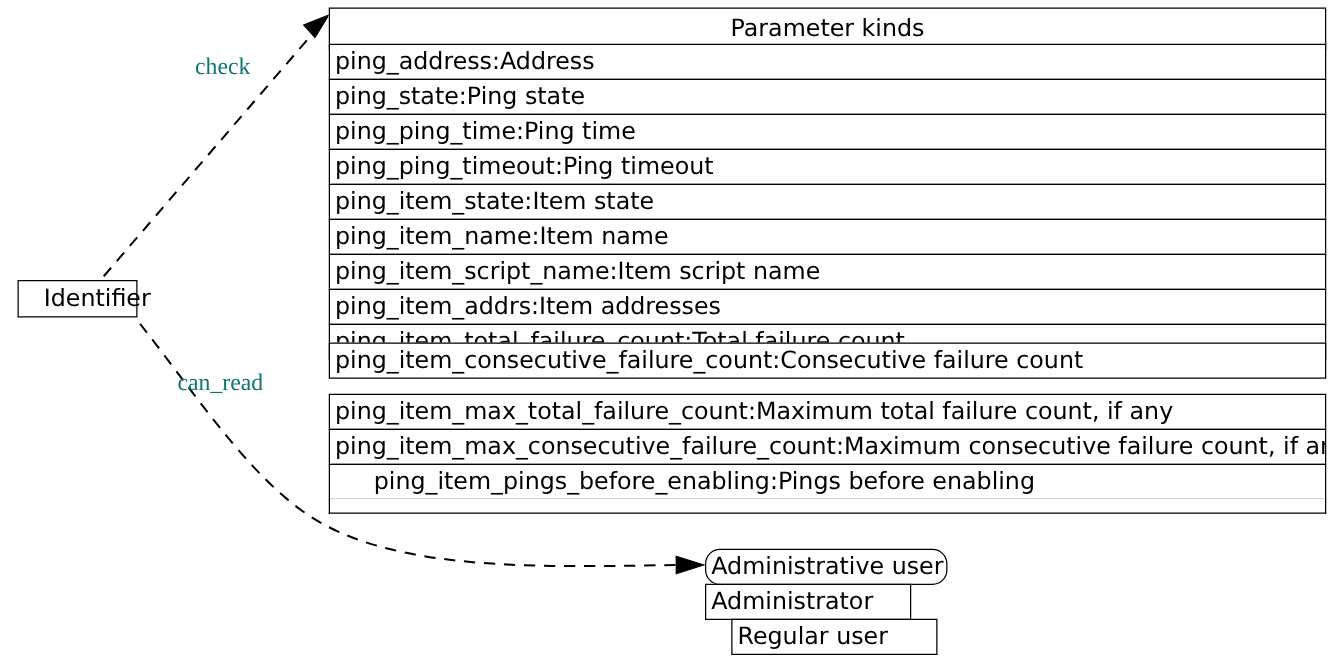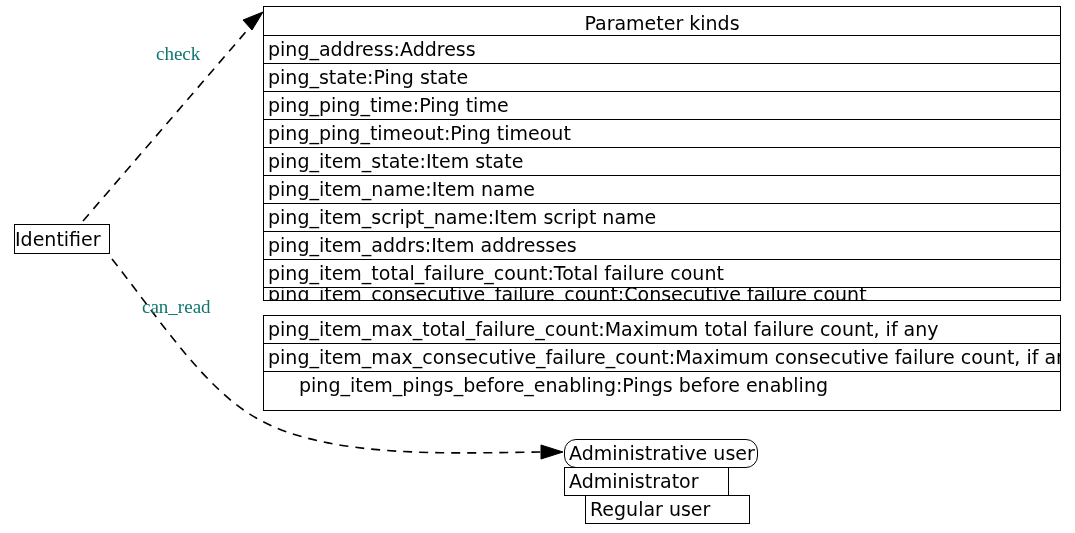--- a/index.html
+++ b/index.html
@@ -56,21 +56,21 @@
   
   .node-box {
     position: absolute;
     border: 1.4px solid #000000;
     background: #ffffff;
     box-sizing: border-box;
     font-size: 19px;
     color: #000000;
     display: flex;
     align-items: center;
-    padding-left: 0;
+    padding-left: 20px;
     white-space: nowrap;
   }
 
   
   .record-node {
     position: absolute;
     box-sizing: border-box;
     background: #ffffff;
   }
   .record-row {
@@ -125,21 +125,21 @@
     <div class="record-row title" style="left:0px; top:0px; width:798px; height:30px;">Parameter kinds</div>
     <div class="record-row entry" style="left:0px; top:29px; width:798px; height:29px;">ping_address:Address</div>
     <div class="record-row entry" style="left:0px; top:57px; width:798px; height:29px;">ping_state:Ping state</div>
     <div class="record-row entry" style="left:0px; top:85px; width:798px; height:29px;">ping_ping_time:Ping time</div>
     <div class="record-row entry" style="left:0px; top:113px; width:798px; height:29px;">ping_ping_timeout:Ping timeout</div>
     <div class="record-row entry" style="left:0px; top:141px; width:798px; height:29px;">ping_item_state:Item state</div>
     <div class="record-row entry" style="left:0px; top:169px; width:798px; height:29px;">ping_item_name:Item name</div>
     <div class="record-row entry" style="left:0px; top:197px; width:798px; height:29px;">ping_item_script_name:Item script name</div>
     <div class="record-row entry" style="left:0px; top:225px; width:798px; height:29px;">ping_item_addrs:Item addresses</div>
     <div class="record-row entry" style="left:0px; top:253px; width:798px; height:29px;">ping_item_total_failure_count:Total failure count</div>
-    <div class="record-row entry" style="left:0px; top:281px; width:798px; height:14px;">ping_item_consecutive_failure_count:Consecutive failure count</div>
+    <div class="record-row entry" style="left:0px; top:268px; width:798px; height:29px;">ping_item_consecutive_failure_count:Consecutive failure count</div>
     <div class="record-row entry" style="left:0px; top:309px; width:798px; height:29px;">ping_item_max_total_failure_count:Maximum total failure count, if any</div>
     <div class="record-row entry" style="left:0px; top:337px; width:798px; height:29px;">ping_item_max_consecutive_failure_count:Maximum consecutive failure count, if any</div>
     <div class="record-row entry" style="left:0px; top:365px; width:798px; height:29px;padding-left:35px;">ping_item_pings_before_enabling:Pings before enabling</div>
     <div class="record-row" style="left:0px; top:393px; width:798px; height:12px; border-top:none;"></div>
   </div>
 
   <div class="record-node" style="left:564px; top:439px; width:194px; height:84px;">
     <div class="record-row entry" style="left:0px; top:0px; width:194px; height:29px;border-radius:12px;">Administrative user</div>
     <div class="record-row entry" style="left:0px; top:28px; width:165px; height:29px;">Administrator</div>
     <div class="record-row entry" style="left:0px; top:56px; width:165px; height:29px;margin-left:21px;">Regular user</div>

